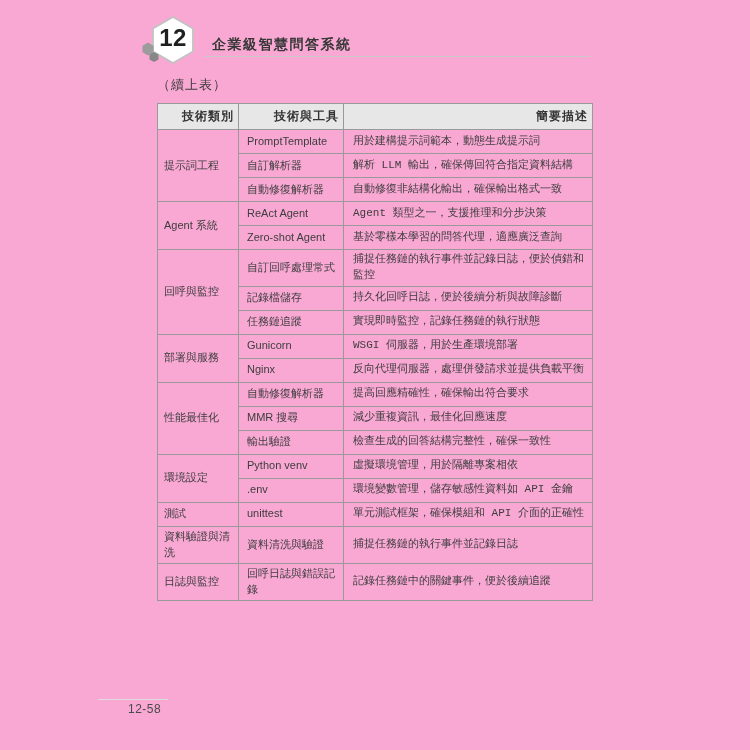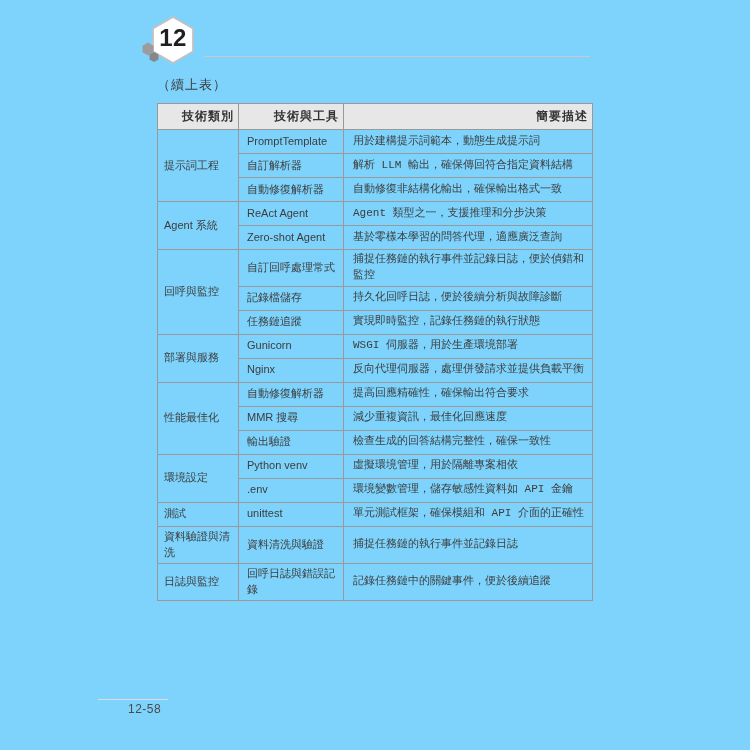--- a/index.html
+++ b/index.html
@@ -1,20 +1,20 @@
 <!DOCTYPE html>
 <html><head>
 <meta charset="utf-8">
 <style>
   html, body { margin: 0; padding: 0; background: #ffffff; }
   .page {
     position: relative;
     width: 750px;
     height: 750px;
-    background: #7dd3fc;
+    background: #f9a8d4;
     font-family: "Liberation Sans", sans-serif;
     color: #3d3d3d;
     overflow: hidden;
   }
 
   
   .badge-svg { position: absolute; left: 140px; top: 14px; }
   .chapter-num {
     position: absolute; left: 153px; top: 24px; width: 40px;
     text-align: center; font-size: 24px; font-weight: bold; color: #1f1f1f;
@@ -73,20 +73,21 @@
 <body>
 
 <div class="page">
 
   <svg class="badge-svg" width="62" height="60" viewBox="0 0 62 60">
     <polygon points="33,3 53,14.5 53,37.5 33,49 13,37.5 13,14.5" fill="#ffffff" stroke="#c2c2c2" stroke-width="1.8"></polygon>
     <polygon points="8,28.5 13.5,31.8 13.5,38.2 8,41.5 2.5,38.2 2.5,31.8" fill="#9c9c9c"></polygon>
     <polygon points="14,38 18.5,40.5 18.5,45.5 14,48 9.5,45.5 9.5,40.5" fill="#878787"></polygon>
   </svg>
   <div class="chapter-num">12</div>
+  <div class="chapter-title">企業級智慧問答系統</div>
   <div class="header-rule"></div>
 
   <div class="continued-note">（續上表）</div>
 
   <table class="tech-table">
     <colgroup>
       <col style="width:81px">
       <col style="width:105px">
       <col style="width:249px">
     </colgroup>

